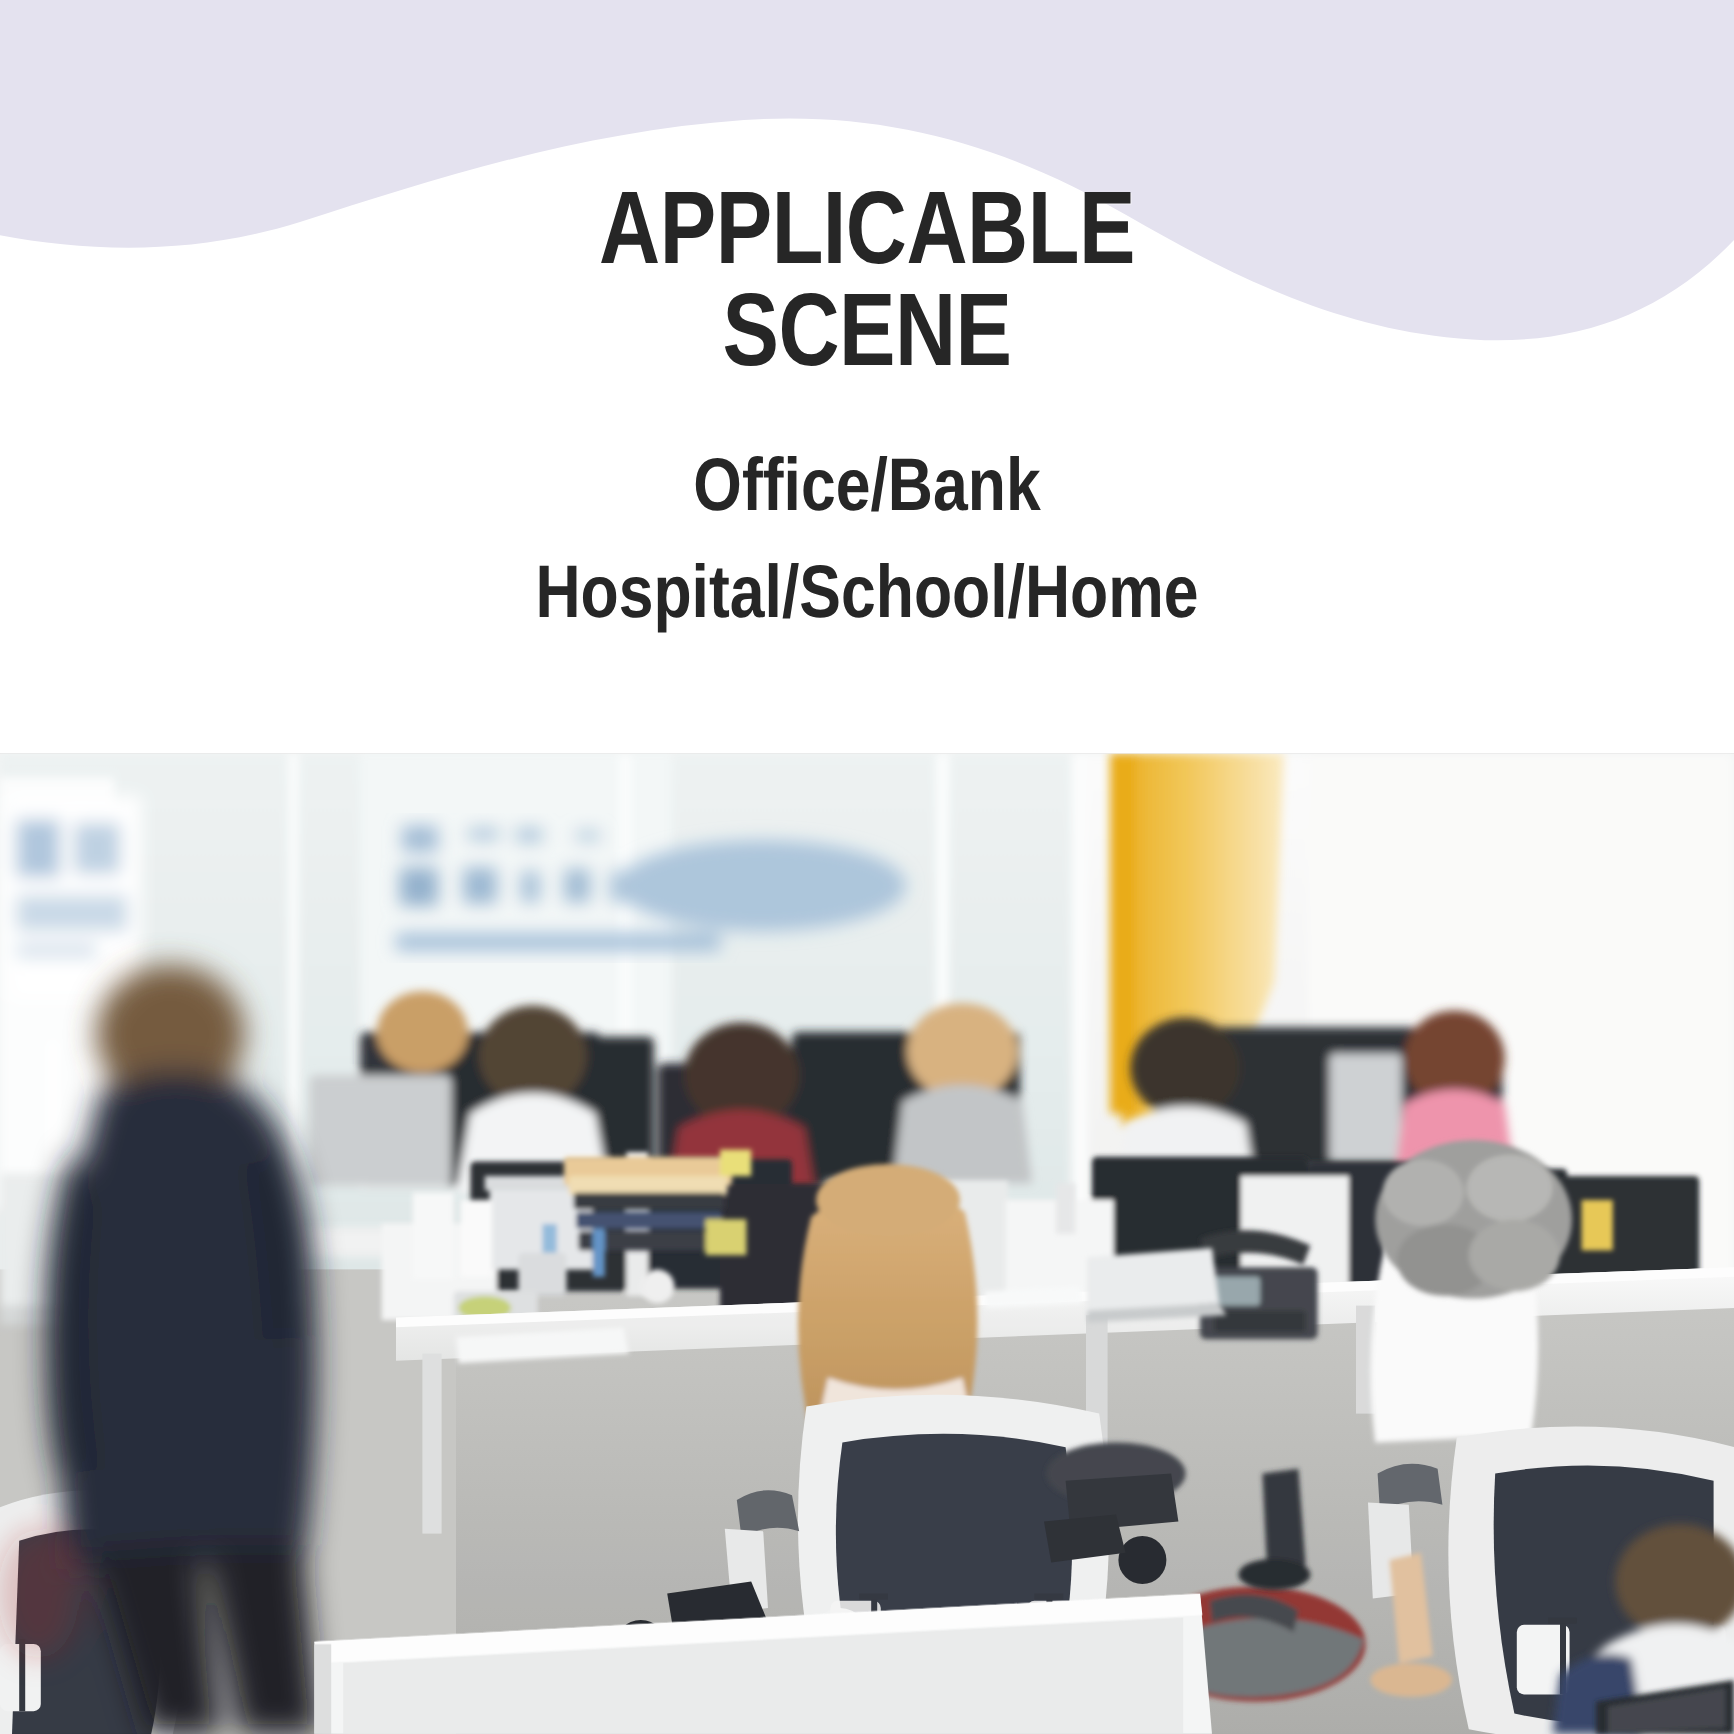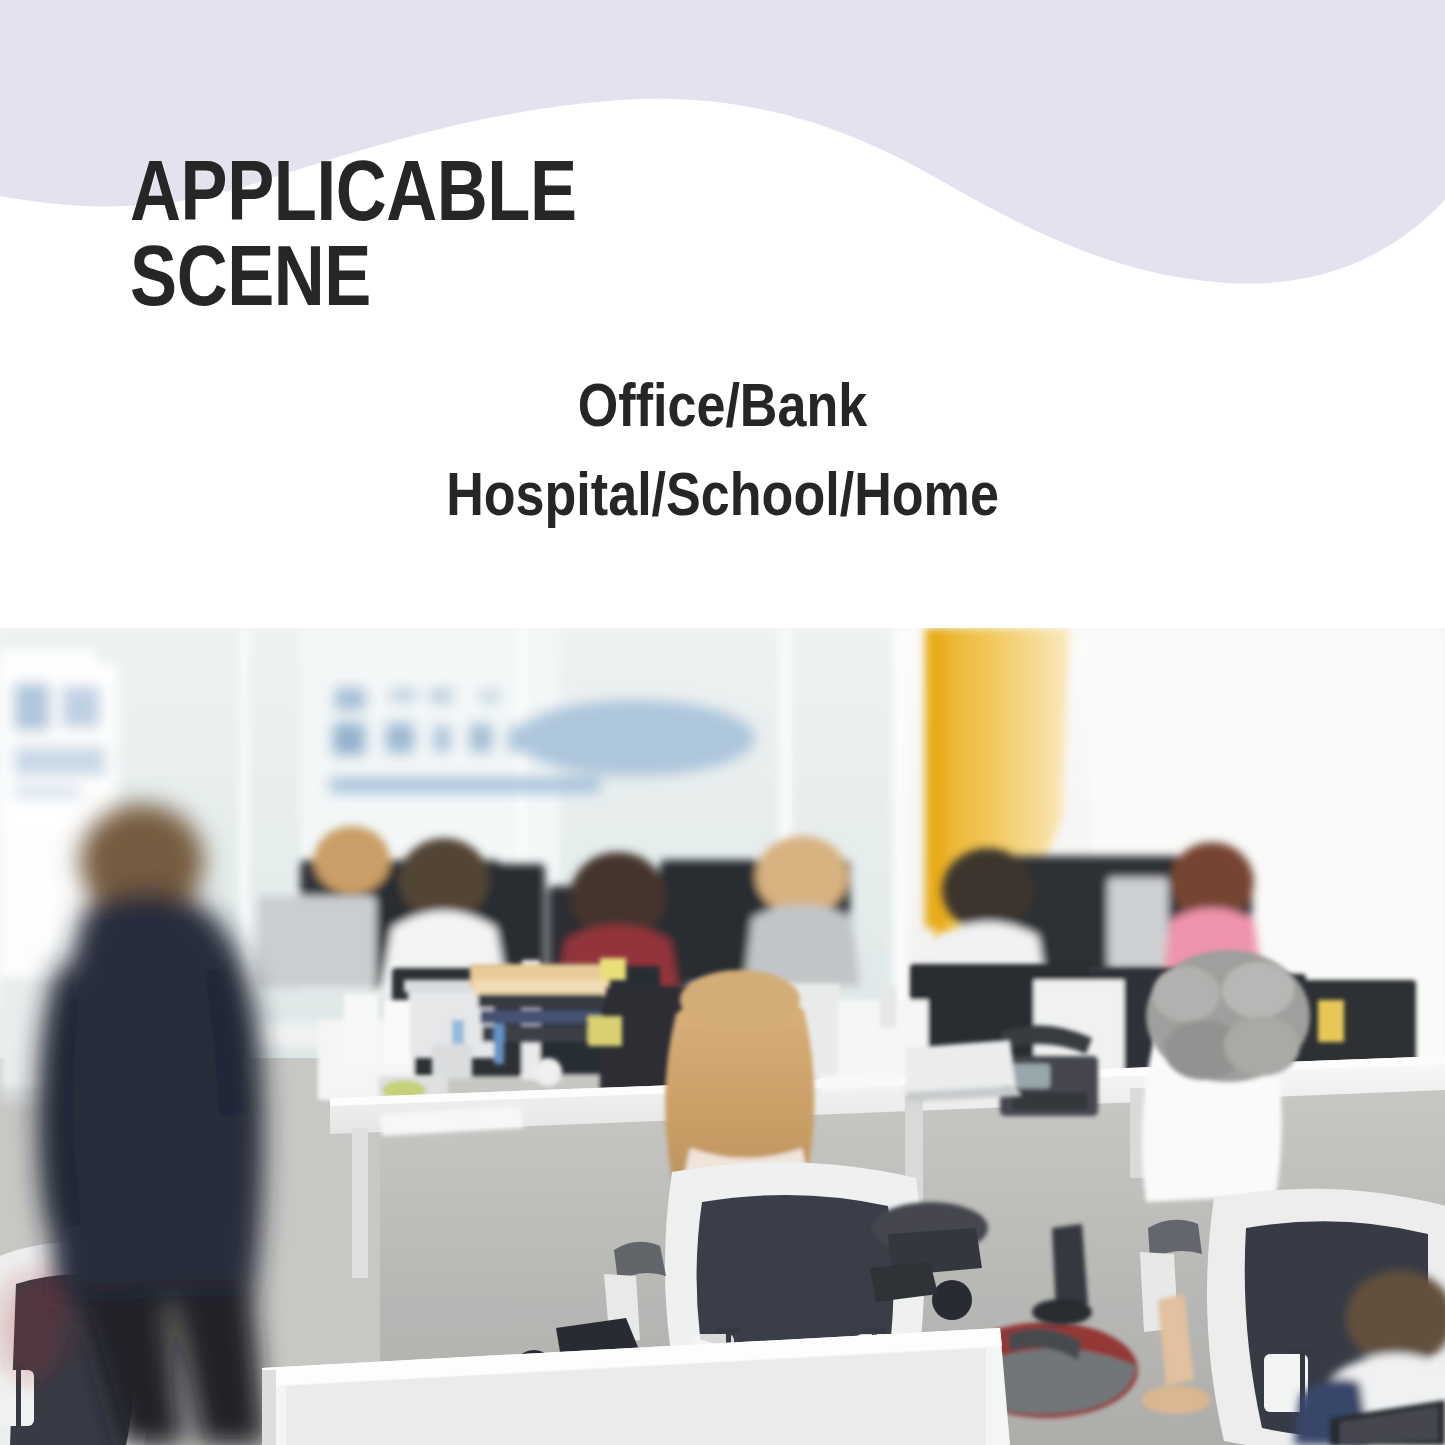--- a/index.html
+++ b/index.html
@@ -34,20 +34,21 @@
     width: 1445px;
     height: 340px;
     display: block;
   }
 
   .headline-wrap {
     position: absolute;
     left: 0;
     top: 148px;
     width: 1445px;
+    text-align: center;
     z-index: 5;
   }
   .headline {
     margin: 0;
     font-family: "Liberation Sans Narrow", "Liberation Sans", "DejaVu Sans", sans-serif;
     font-weight: 700;
     font-size: 86px;
     line-height: 0.99;
     letter-spacing: -0.5px;
     color: #262626;

